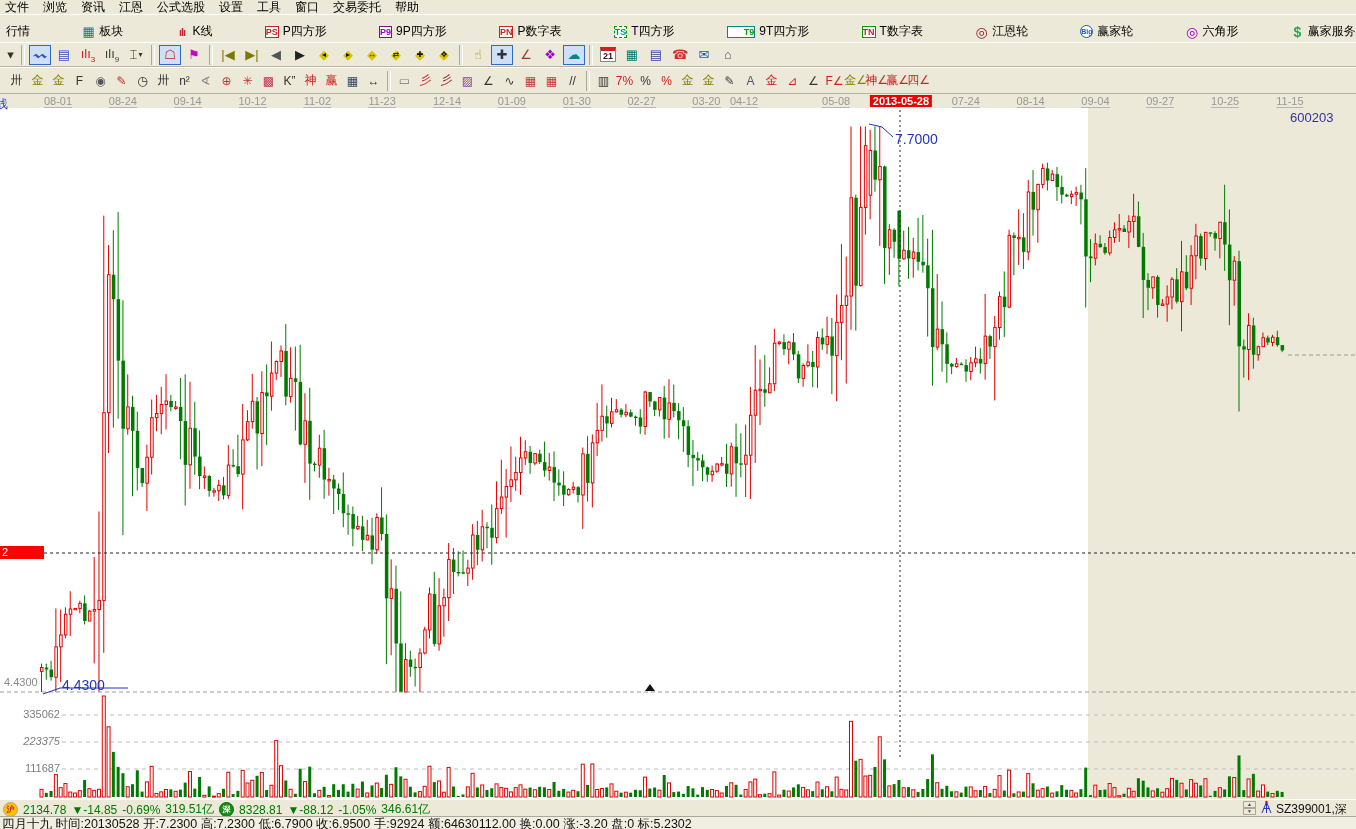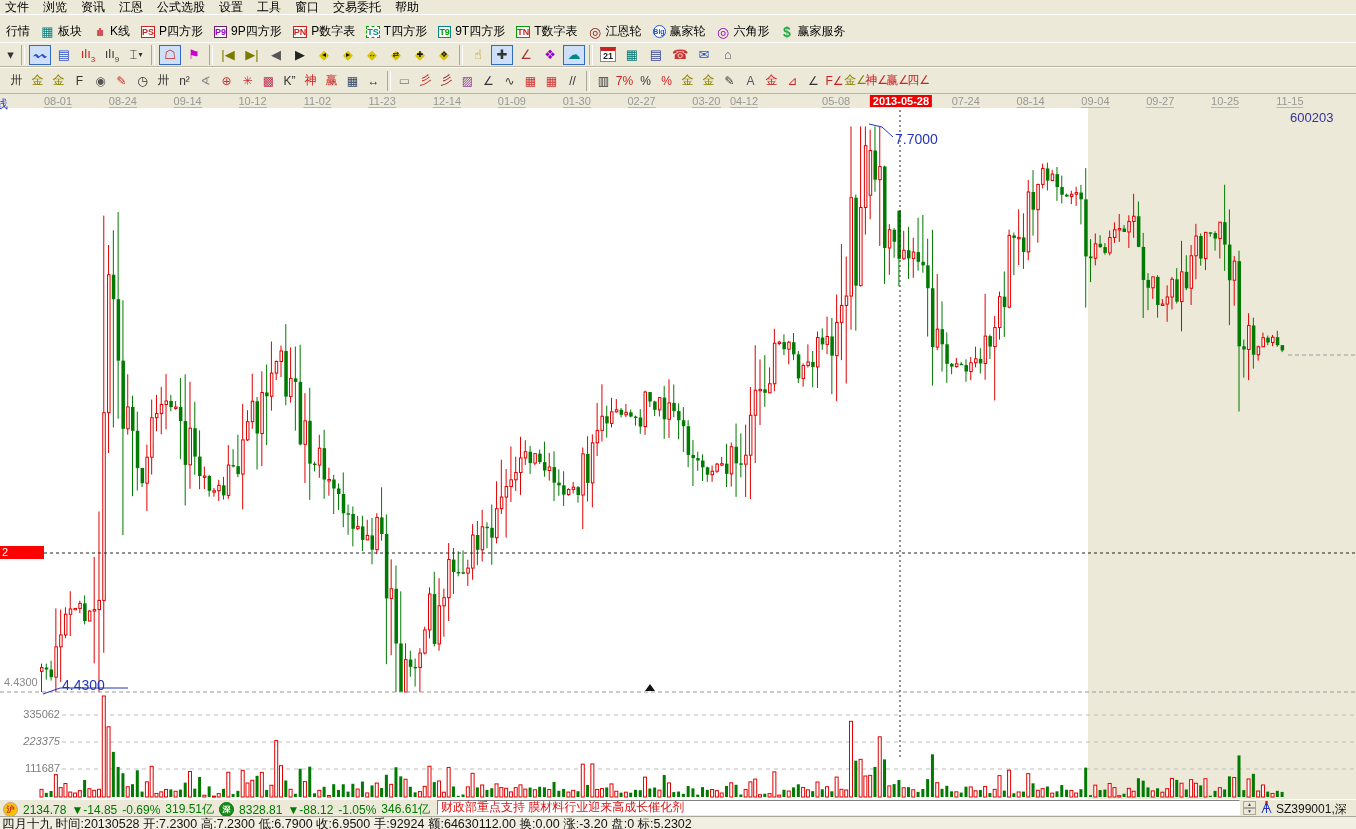--- a/index.html
+++ b/index.html
@@ -5,33 +5,33 @@
   html,body{margin:0;padding:0;width:1356px;height:829px;overflow:hidden;
     font-family:"Liberation Sans","DejaVu Sans",sans-serif;background:#ece9d8;}
   #app{position:relative;width:1356px;height:829px;background:#ece9d8;}
   
   #menubar{position:absolute;left:0;top:0;width:100%;height:14px;display:flex;
     align-items:center;gap:14px;padding-left:5px;font-size:12px;color:#000;}
   .mitem{white-space:nowrap;cursor:default;}
   
   .toolrow{position:absolute;left:0;width:100%;background:#ece9d8;display:flex;
     align-items:center;border-top:1px solid #fff;border-bottom:1px solid #b9b5a2;box-sizing:border-box;}
-  #tb1{top:14px;height:35px;gap:11px;padding-left:6px;font-size:12px;}
+  #tb1{top:14px;height:35px;gap:11px;padding-left:6px;font-size:12px;justify-content:space-between;}
   #tb2{top:42px;height:25px;padding-left:3px;}
   #tb3{top:67px;height:27px;padding-left:6px;}
   .titem{display:flex;align-items:center;gap:4px;white-space:nowrap;cursor:default;}
   .badge{display:inline-flex;align-items:center;justify-content:center;font-size:9px;
     height:12px;min-width:13px;background:#fff;box-sizing:border-box;font-weight:bold;}
   .b-teal-img{color:#008080;font-size:13px;background:none;border:none;}
   .b-candle{color:#cc2233;font-size:11px;letter-spacing:-1px;background:none;font-weight:bold;}
   .b-box-red{border:1px solid #cc2222;color:#cc2222;}
   .b-box-purple{border:1px solid #701a75;color:#9900cc;}
   .b-box-red2{border:1px solid #cc2222;color:#cc2222;}
   .b-box-green-dash{border:1px dashed #00a000;color:#008888;}
-  .b-box-teal{border:1px solid #008888;color:#00a000;}
+  .b-box-teal{border:1px solid #008888;color:#00a000;padding-left:16px;}
   .b-box-green{border:1px solid #00a000;color:#cc2222;}
   .b-wheel-red{color:#8b1a1a;font-size:14px;background:none;border:none;}
   .b-wheel-blue{border:1px solid #2255cc;color:#2255cc;border-radius:50%;font-size:7px;height:13px;width:13px;}
   .b-wheel-purple{color:#9900cc;font-size:14px;background:none;border:none;}
   .b-dollar{color:#22aa44;font-size:14px;background:none;border:none;font-weight:bold;}
   .tbtn{position:relative;width:22px;height:20px;display:flex;align-items:center;justify-content:center;
     font-size:13px;margin:0 1px;cursor:default;}
   .tbtn.small{width:13px;}
   .tbtn.pressed{border:1px solid #316ac5;background:#cde0f7;box-sizing:border-box;}
   .tsep{width:2px;height:20px;border-left:1px solid #aca899;border-right:1px solid #fff;margin:0 3px;}
@@ -1215,21 +1215,20 @@
       <span>2134.78</span>
       <span>▼-14.85</span>
       <span>-0.69%</span>
       <span>319.51亿</span>
       <span class="cicon sz">深</span>
       <span>8328.81</span>
       <span>▼-88.12</span>
       <span>-1.05%</span>
       <span>346.61亿</span>
     </div>
-    <div id="newsbox">财政部重点支持  膜材料行业迎来高成长催化剂</div>
     <div id="spinner">
       <div class="spbtn">▲</div>
       <div class="spbtn">▼</div>
     </div>
     <div id="antenna">
       <svg width="15" height="15">
           <path d="M7.5 2 L3 13 M7.5 2 L12 13 M4.8 8.5 H10.2 M7.5 2 V13" stroke="#2233bb" stroke-width="1" fill="none"></path>
           <circle cx="7.5" cy="2" r="1.3" fill="#cc2222"></circle>
         </svg>
     </div>

